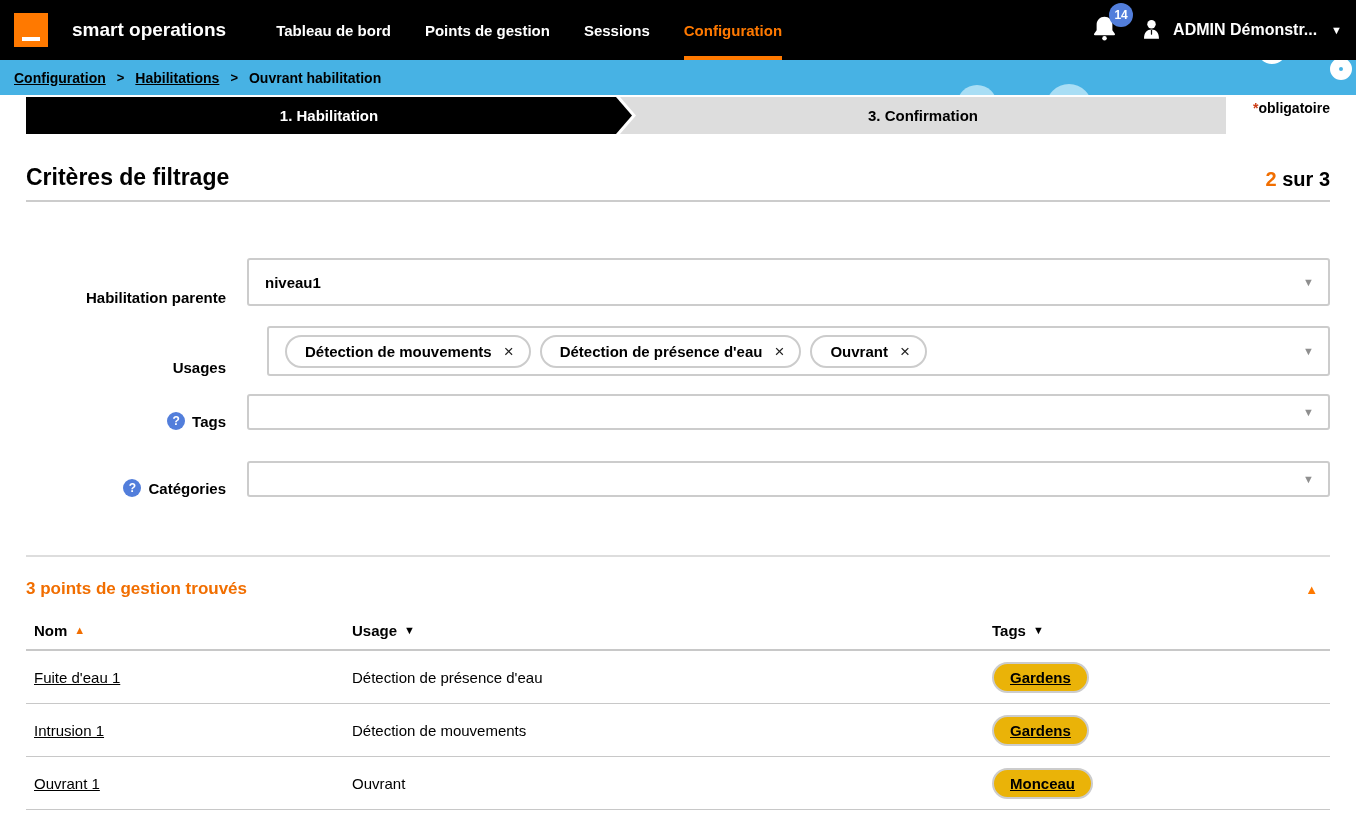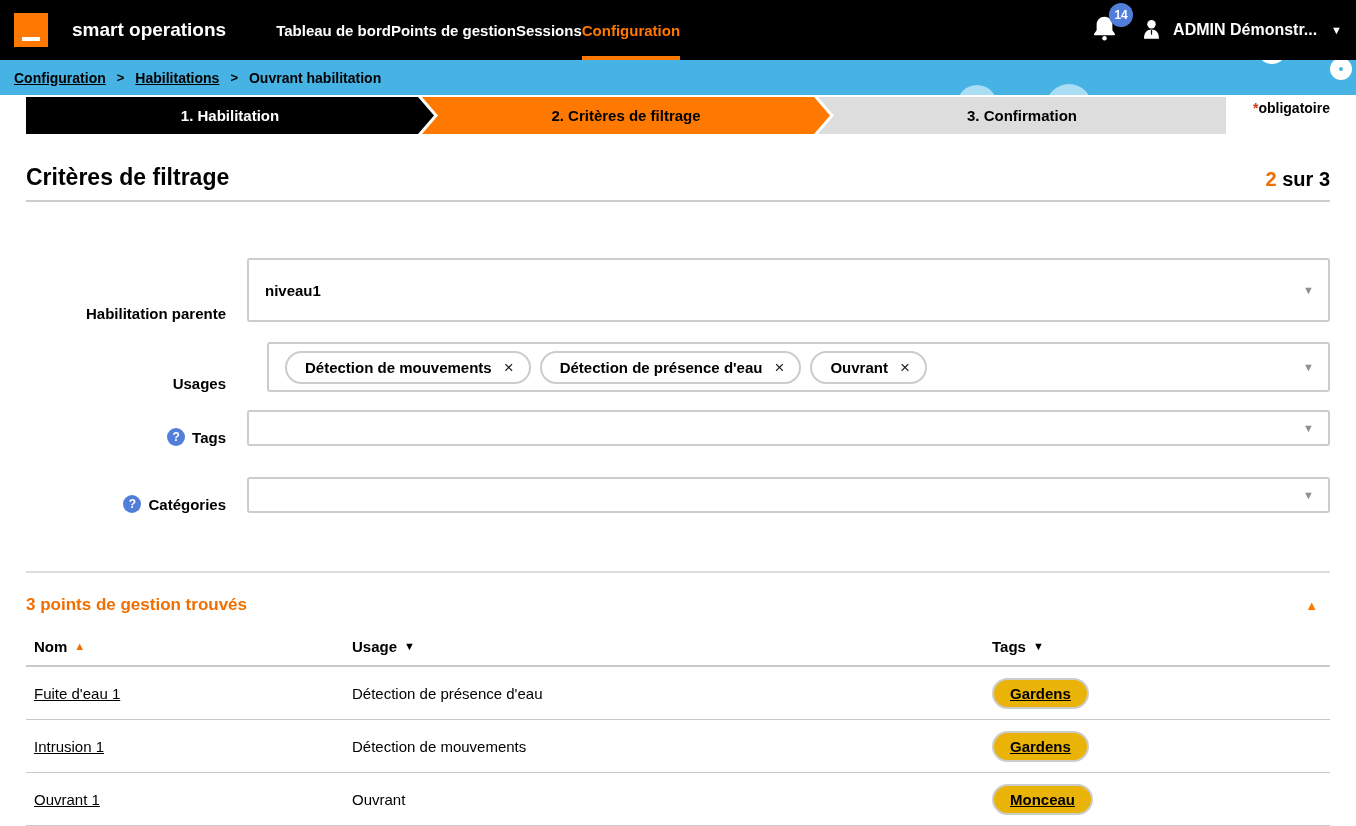--- a/index.html
+++ b/index.html
@@ -4,21 +4,21 @@
 <style>
   * { box-sizing: border-box; }
   html, body { margin:0; padding:0; width:1356px; height:826px; background:#fff; overflow:hidden;
     font-family:"Liberation Sans", sans-serif; color:#000; }
 
   
   .topbar { height:60px; background:#000; display:flex; align-items:stretch; padding:0 14px; }
   .logo { width:34px; height:34px; background:#ff7900; position:relative; align-self:center; margin-right:24px; cursor:pointer; }
   .logo-bar { position:absolute; left:8px; right:8px; bottom:6px; height:4px; background:#fff; }
   .brand { color:#fff; font-size:19px; font-weight:bold; margin-right:50px; align-self:center; white-space:nowrap; }
-  .nav { display:flex; }
+  .nav { display:flex; gap:34px; }
   .nav-item { color:#fff; font-weight:bold; font-size:15px; display:flex; align-items:center;
     border-bottom:4px solid transparent; padding-top:4px; cursor:pointer; white-space:nowrap; }
   .nav-item.active { color:#ff7900; border-bottom-color:#ff7900; }
   .top-right { margin-left:auto; display:flex; align-items:center; gap:12px; }
   .bell-wrap { position:relative; cursor:pointer; margin-right:10px; }
   .badge { position:absolute; top:-10px; right:-15px; background:#527edb; color:#fff; width:24px; height:24px;
     border-radius:50%; display:flex; align-items:center; justify-content:center; font-size:12px; font-weight:bold; }
   .user { display:flex; align-items:center; gap:10px; color:#fff; font-weight:bold; font-size:16px; cursor:pointer; }
   .user-caret { font-size:11px; margin-left:4px; }
 
@@ -60,21 +60,21 @@
   .form-row { display:flex; align-items:flex-end; margin-bottom:20px; }
   .form-row.mb18 { margin-bottom:18px;gap:20px; }
   .form-row.mb31 { margin-bottom:31px; }
   .form-label { width:200px; flex-shrink:0; margin-right:21px; display:flex; justify-content:flex-end;
     align-items:center; gap:7px; font-weight:bold; font-size:15px; white-space:nowrap; }
   .help-icon { width:18px; height:18px; border-radius:50%; background:#527edb; color:#fff; font-size:12px;
     font-weight:bold; display:inline-flex; align-items:center; justify-content:center; cursor:pointer; flex-shrink:0; }
   .select { flex:1; border:2px solid #ccc; border-radius:3px; background:#fff; position:relative;
     display:flex; align-items:center; padding:0 40px 0 16px; cursor:pointer; }
   .select .caret { position:absolute; right:14px; color:#8f8f8f; font-size:11px; }
-  .h48 { height:64px; } .h50 { height:50px; } .h36 { height:36px; }
+  .h48 { height:48px; } .h50 { height:50px; } .h36 { height:36px; }
   .select-value { font-weight:bold; font-size:15px; }
   .chips { display:flex; gap:9px; align-items:center; }
   .chip { border:2px solid #ccc; border-radius:18px; height:33px; display:inline-flex; align-items:center;
     gap:12px; padding:0 15px 0 18px; font-weight:bold; font-size:15px; background:#fff; white-space:nowrap; }
   .chip-x { font-weight:normal; font-size:17px; color:#222; cursor:pointer; line-height:1; }
 
   .section-divider { border:none; border-top:2px solid #ddd; margin:58px 0 0 0; }
   .results-header { display:flex; justify-content:space-between; align-items:center; margin-top:22px; }
   .results-title { color:#f16e00; font-weight:bold; font-size:17px; }
   .collapse-btn { color:#ff7900; font-size:13px; cursor:pointer; padding-right:12px; }
@@ -135,21 +135,20 @@
   <div class="bubble bubble-light2"></div>
   <div class="bubble bubble-top"></div>
   <div class="bubble bubble-ring"></div>
 </div>
 
 <main class="main">
 
   <div class="steps-row">
     <div class="steps">
       <div class="step step-1">1. Habilitation</div>
-      <div class="step step-2">2. Critères de filtrage</div>
       <div class="step step-3">3. Confirmation</div>
     </div>
     <div class="obligatoire"><span class="star">*</span><span>obligatoire</span></div>
   </div>
 
   <div class="title-row">
     <h1 class="page-title">Critères de filtrage</h1>
     <div class="step-indicator"><span class="cur">2</span><span> sur 3</span></div>
   </div>
 

